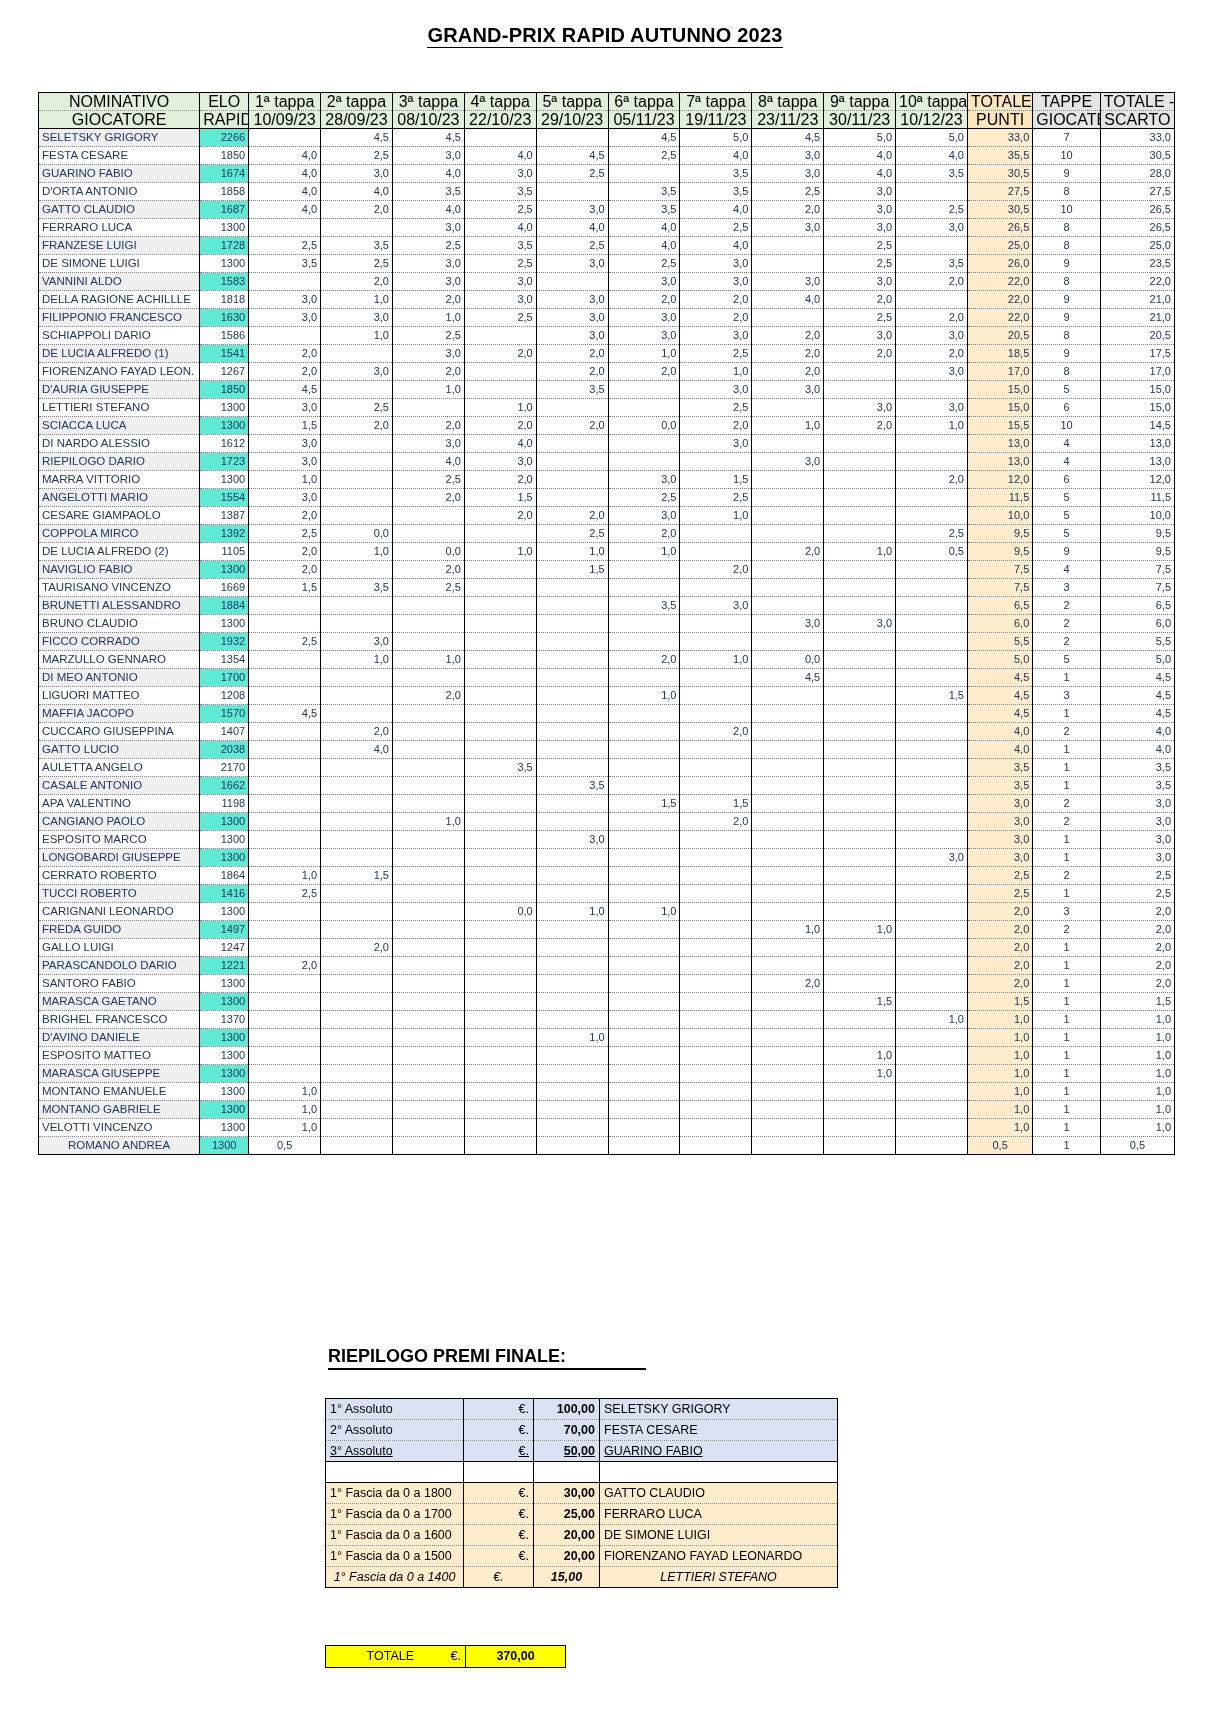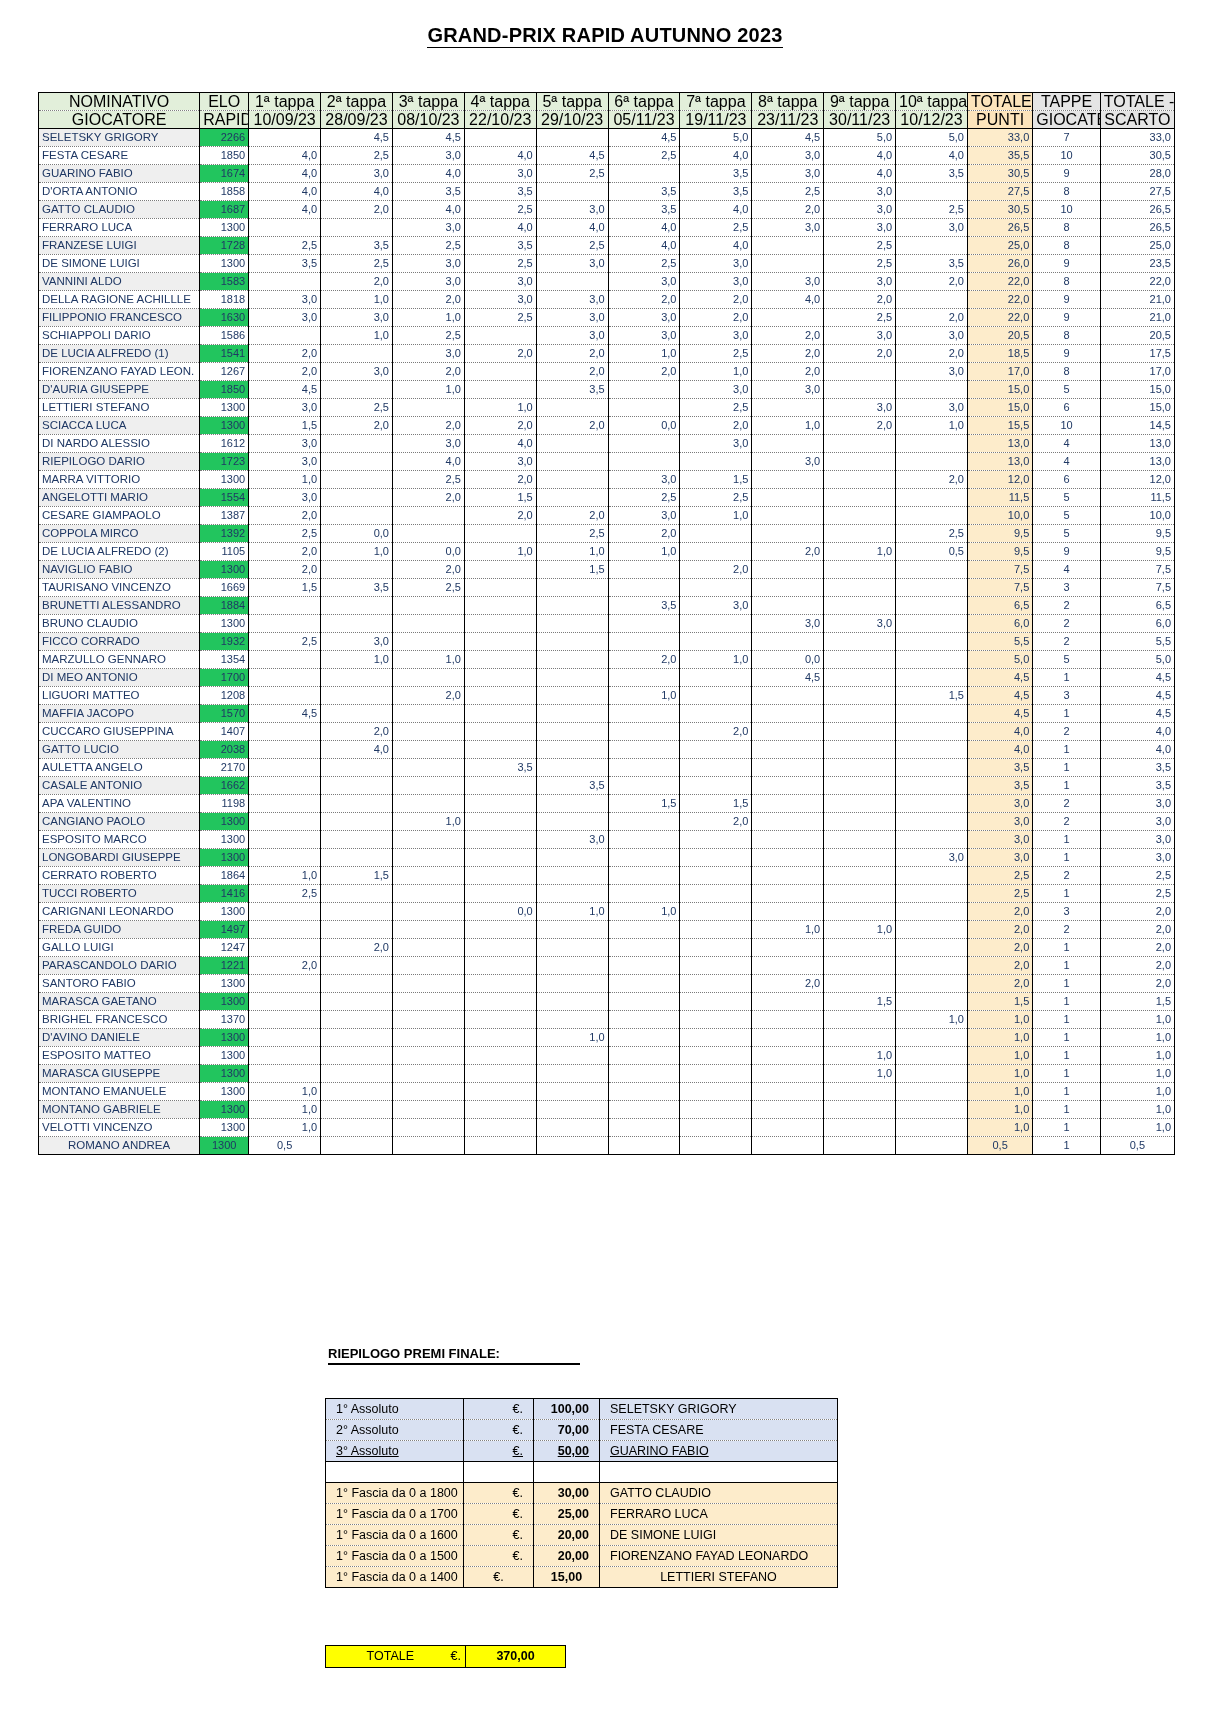--- a/index.html
+++ b/index.html
@@ -80,21 +80,21 @@
     text-align: left;
     color: #1f3864;
     background: #efefef;
     font-size: 11.5px;
     padding-left: 4px;
   }
   tbody tr.alt td.name { background: #ffffff; }
   td.elo {
     text-align: right;
     color: #1f3864;
-    background: #22c55e;
+    background: #5eead4;
     padding-right: 5px;
   }
   tbody tr.alt td.elo { background: #ffffff; }
   td.sc {
     text-align: right;
     color: #1f3864;
     padding-right: 5px;
   }
   td.tot {
     text-align: right;
@@ -118,21 +118,21 @@
   col.c-tappa  { width: 66px;  }
   col.c-tot    { width: 60px;  }
   col.c-tappe  { width: 62px;  }
   col.c-scarto { width: 68px;  }
 
   
   #prizes-heading {
     position: absolute;
     left: 328px;
     top: 1346px;
-    font-size: 13px;
+    font-size: 18px;
     font-weight: bold;
     color: #000;
   }
   #prizes-heading span.underline {
     border-bottom: 2px solid #000;
     padding-bottom: 2px;
     padding-right: 80px;
   }
 
   #prizes-wrap {
@@ -143,42 +143,42 @@
   }
   table.prizes {
     border-collapse: collapse;
     table-layout: fixed;
     width: 100%;
     font-size: 12.5px;
   }
   table.prizes td {
     height: 20px;
     line-height: 20px;
-    padding: 0 10px;
+    padding: 0 4px;
     white-space: nowrap;
     overflow: hidden;
     border-left: 1px solid #000;
     border-right: 1px solid #000;
     border-bottom: 1px dotted #808080;
   }
   col.p-label { width: 138px; }
   col.p-eur   { width: 70px;  }
   col.p-amt   { width: 66px;  }
   col.p-who   { width: 238px; }
 
   tr.abs td { background: #d9e1f2; }
   tr.abs.first td { border-top: 1.4px solid #000; }
   tr.abs.last td { border-bottom: 1.4px solid #000; text-decoration: underline; }
   tr.gap td {
     background: #ffffff;
     border-bottom: 1.4px solid #000;
     border-top: none;
   }
   tr.fascia td { background: #fdeccb; }
-  tr.fascia.last td { border-bottom: 1.4px solid #000; }
+  tr.fascia.last td { border-bottom: 1.4px solid #000; font-style: italic; }
   td.p-eur  { text-align: right; }
   td.p-amt  { text-align: right; font-weight: bold; }
   td.p-who  { text-align: left; }
   td.p-label{ text-align: left; }
 
   #total-wrap {
     position: absolute;
     left: 325px;
     top: 1645px;
     width: 240px;

